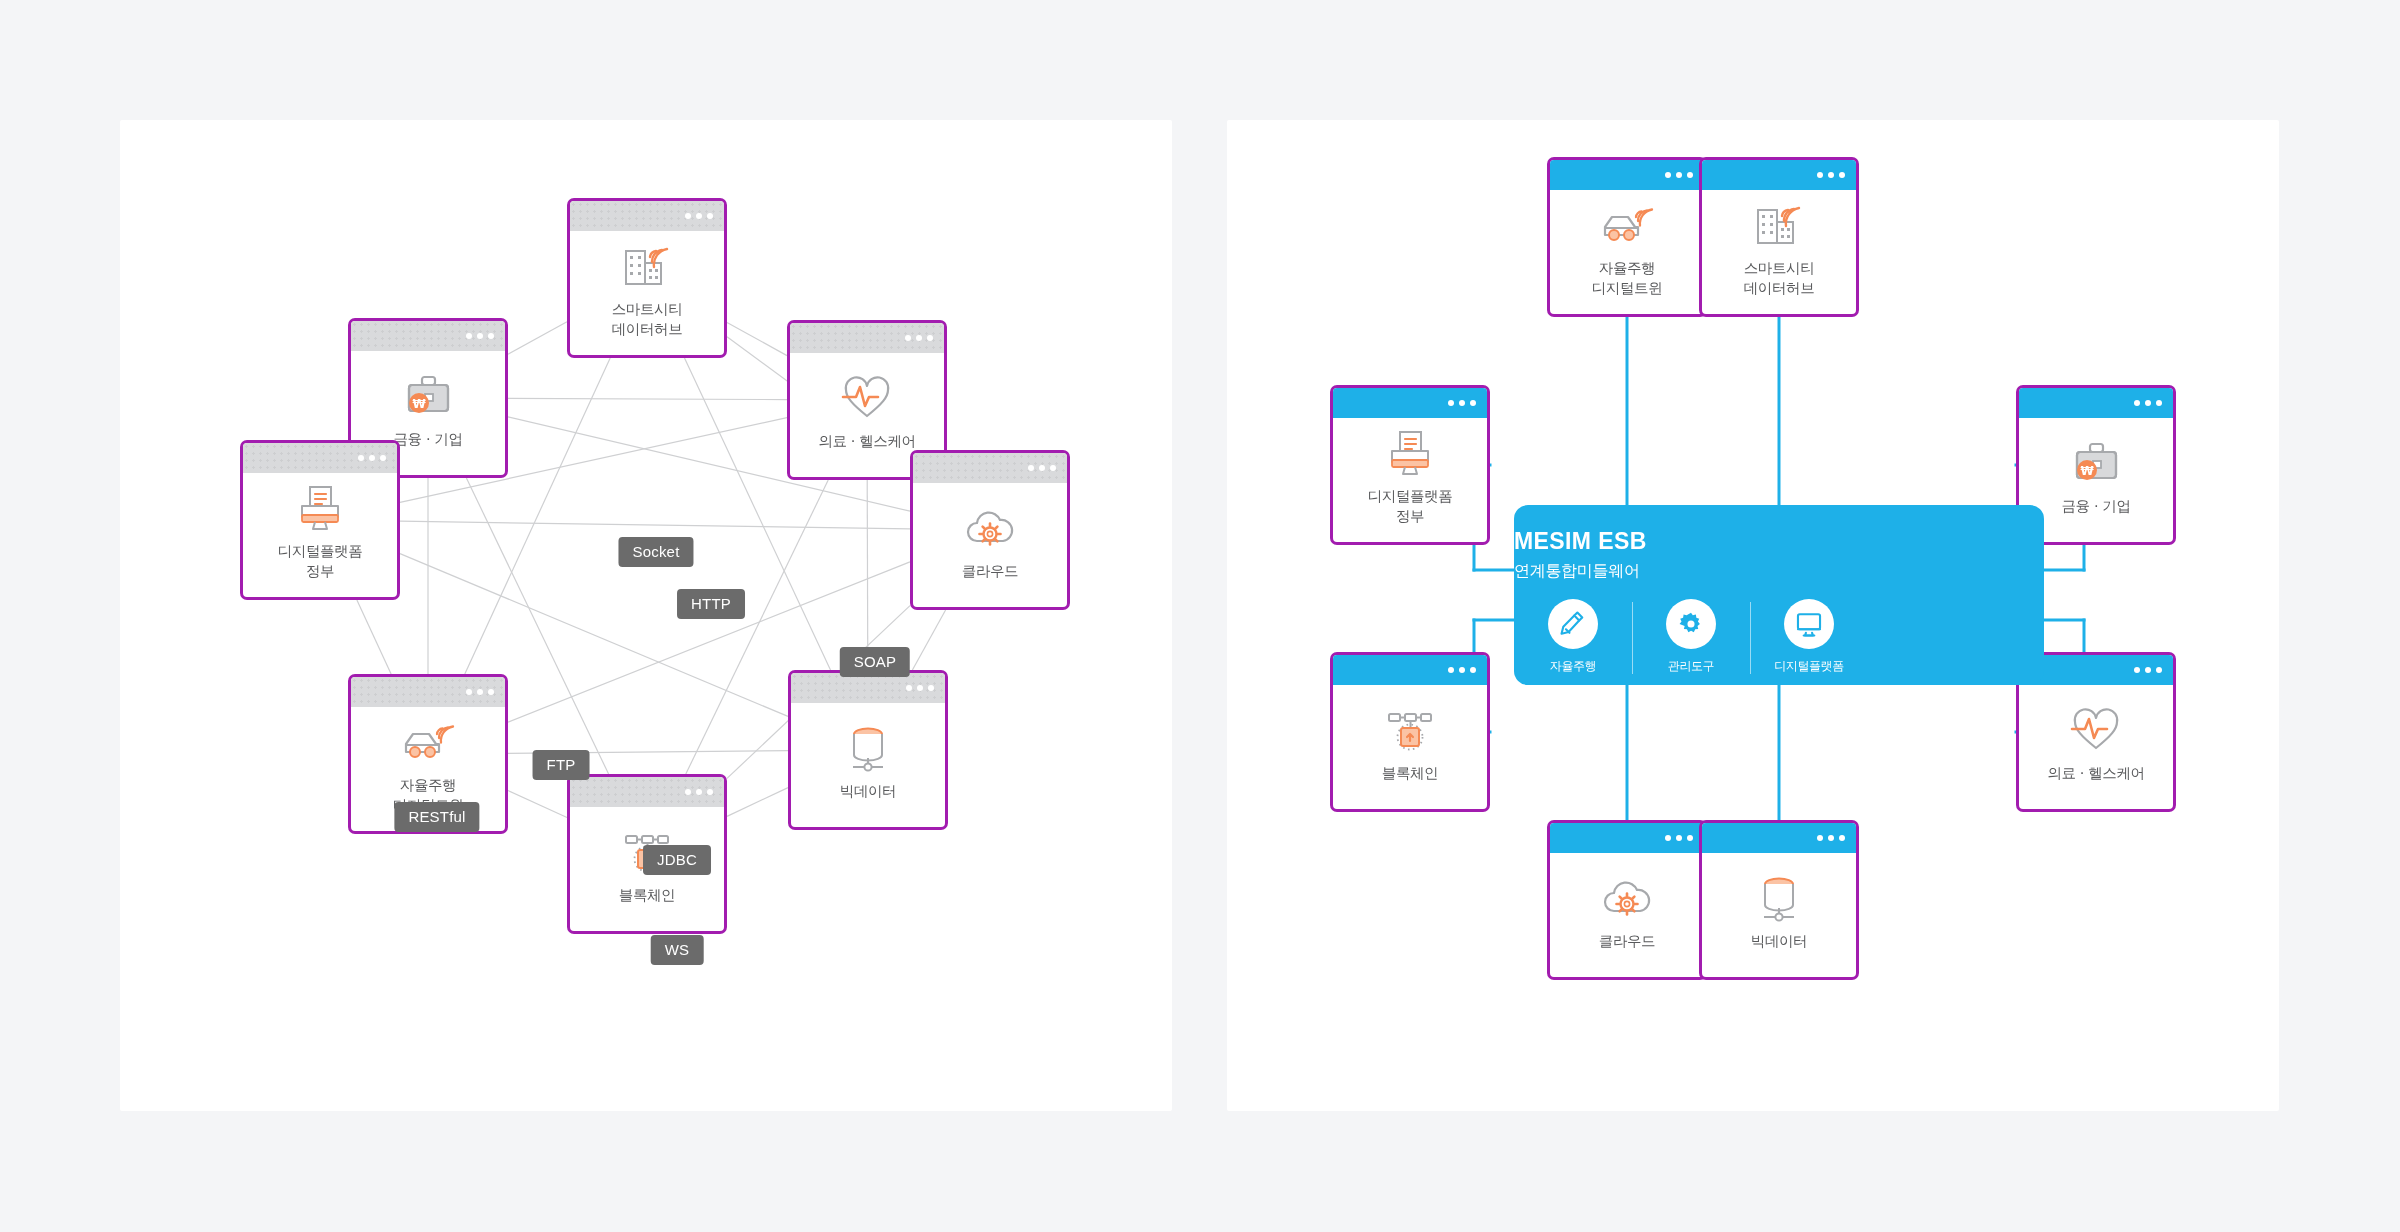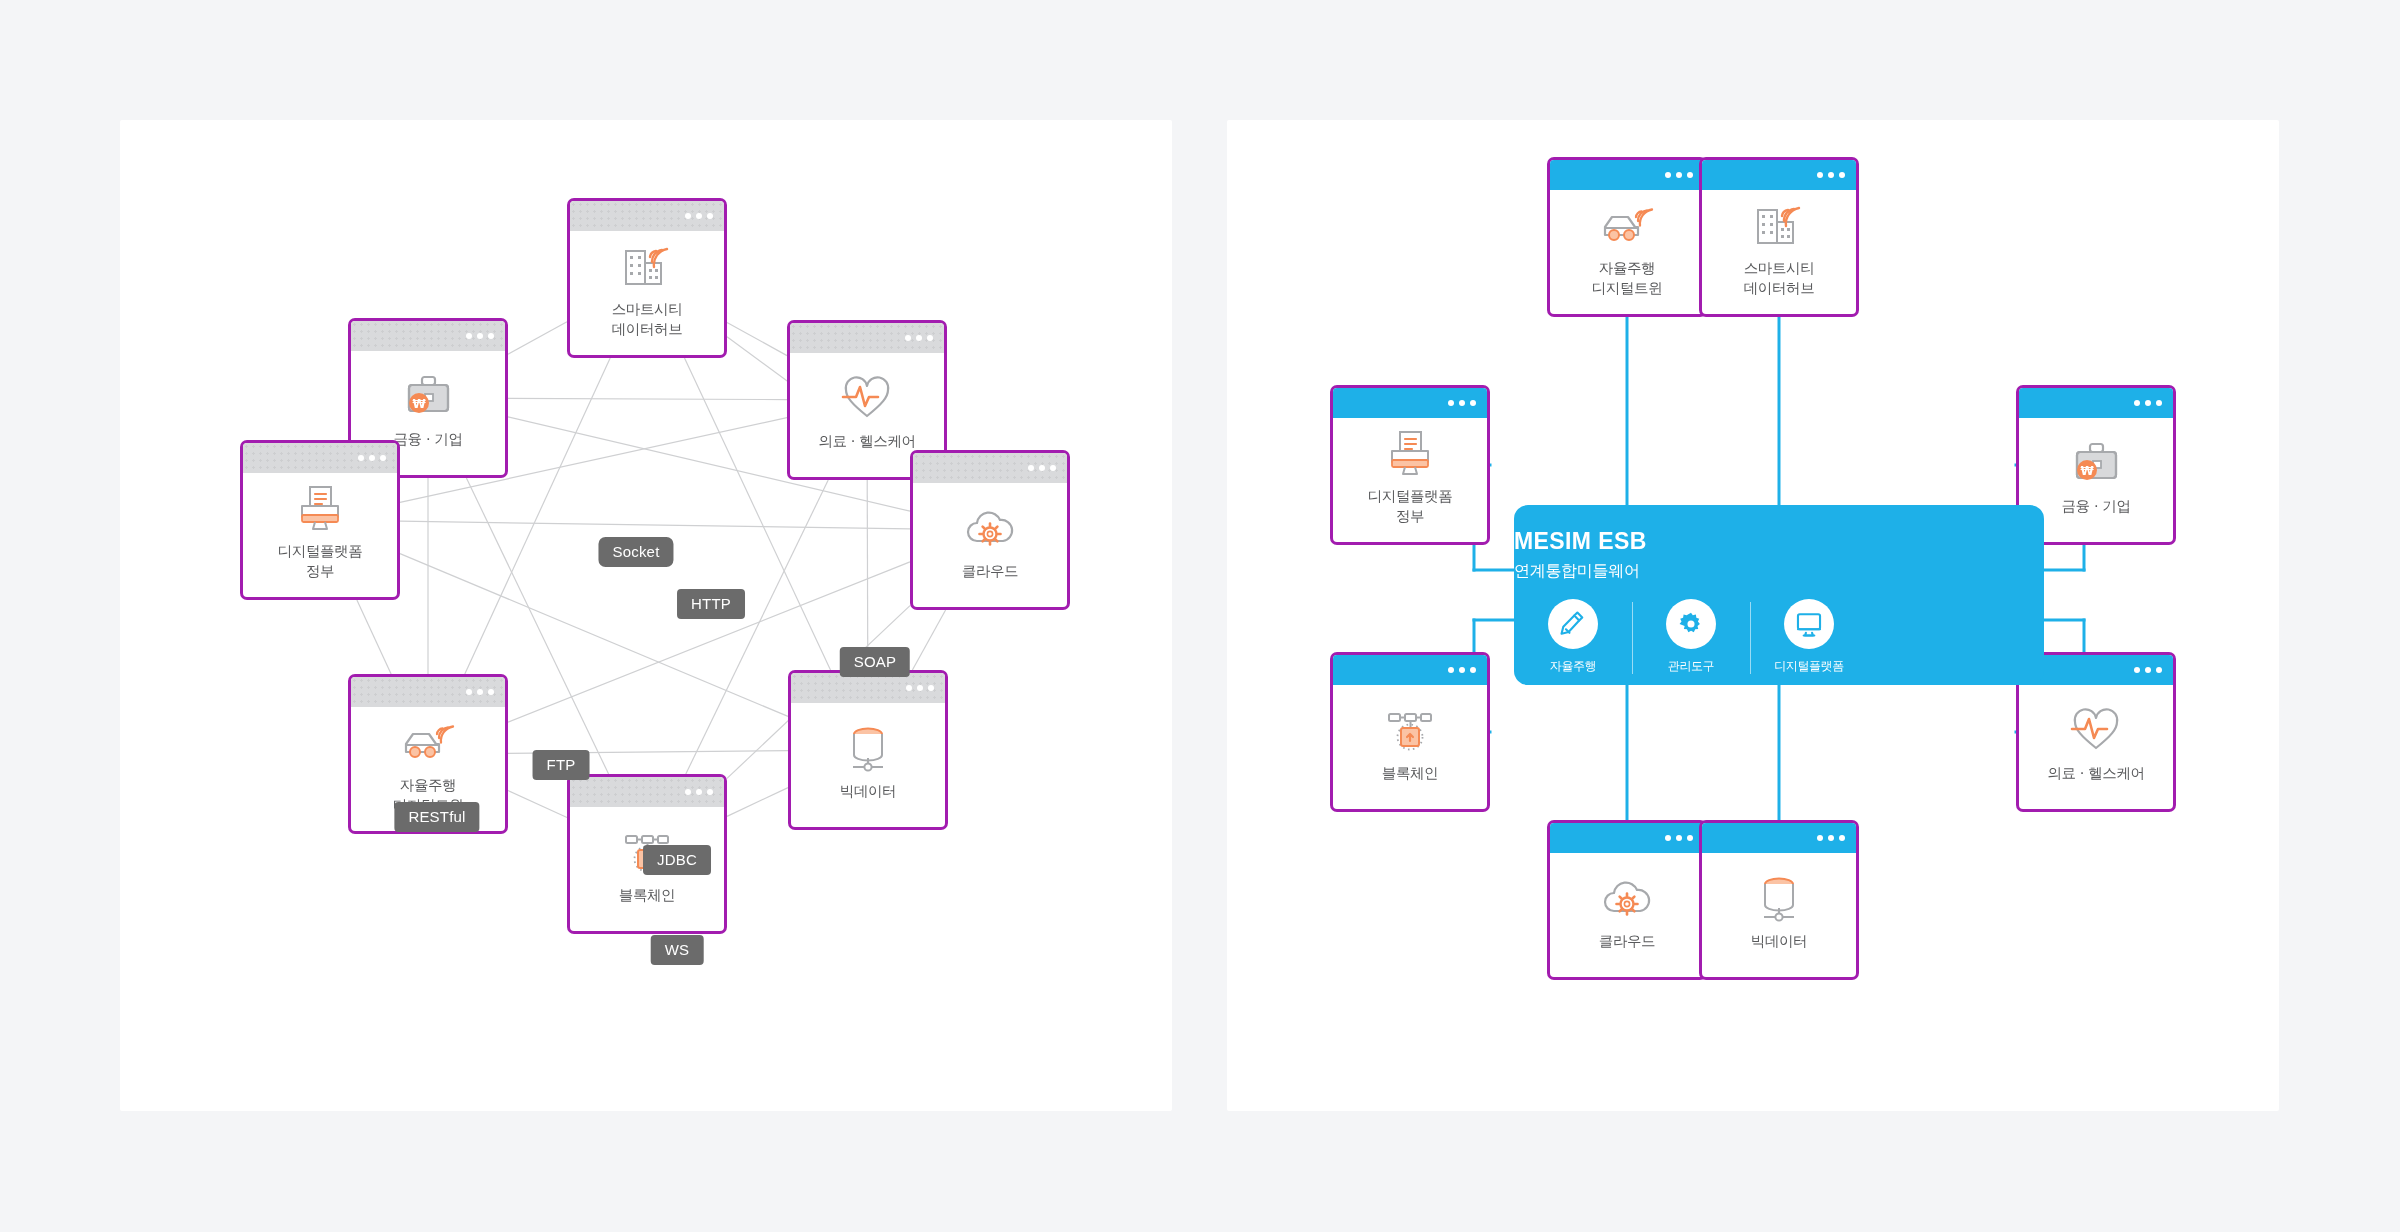--- a/index.html
+++ b/index.html
@@ -350,21 +350,21 @@
     <circle cx="27" cy="32" r="12.5" fill="none" stroke="#a7a9ac" stroke-width="1.8" stroke-dasharray="1.6 3.4"></circle>
     <rect x="18" y="23" width="18" height="18" rx="2" fill="#fbc3a4" stroke="#f58a54" stroke-width="2"></rect>
     <path d="M27 36 V30 M24 32 L27 29 L30 32" fill="none" stroke="#f58a54" stroke-width="2.2" stroke-linecap="round" stroke-linejoin="round"></path>
   </svg>
             </div>
             <div class="node-label">블록체인</div>
           </div>
         </div>
       </div>
     <div id="left-chips">
-        <div class="chip" style="left: 516px; top: 432px; border-radius: 7px;">Socket</div>
+        <div class="chip" style="left: 536px; top: 432px;">Socket</div>
         <div class="chip" style="left: 591px; top: 484px;">HTTP</div>
         <div class="chip" style="left: 755px; top: 542px;">SOAP</div>
         <div class="chip" style="left: 441px; top: 645px;">FTP</div>
         <div class="chip" style="left: 317px; top: 697px;">RESTful</div>
         <div class="chip" style="left: 557px; top: 740px;">JDBC</div>
         <div class="chip" style="left: 557px; top: 830px;">WS</div>
       </div>
   </div>
 
   <div class="panel" id="panel-right">

